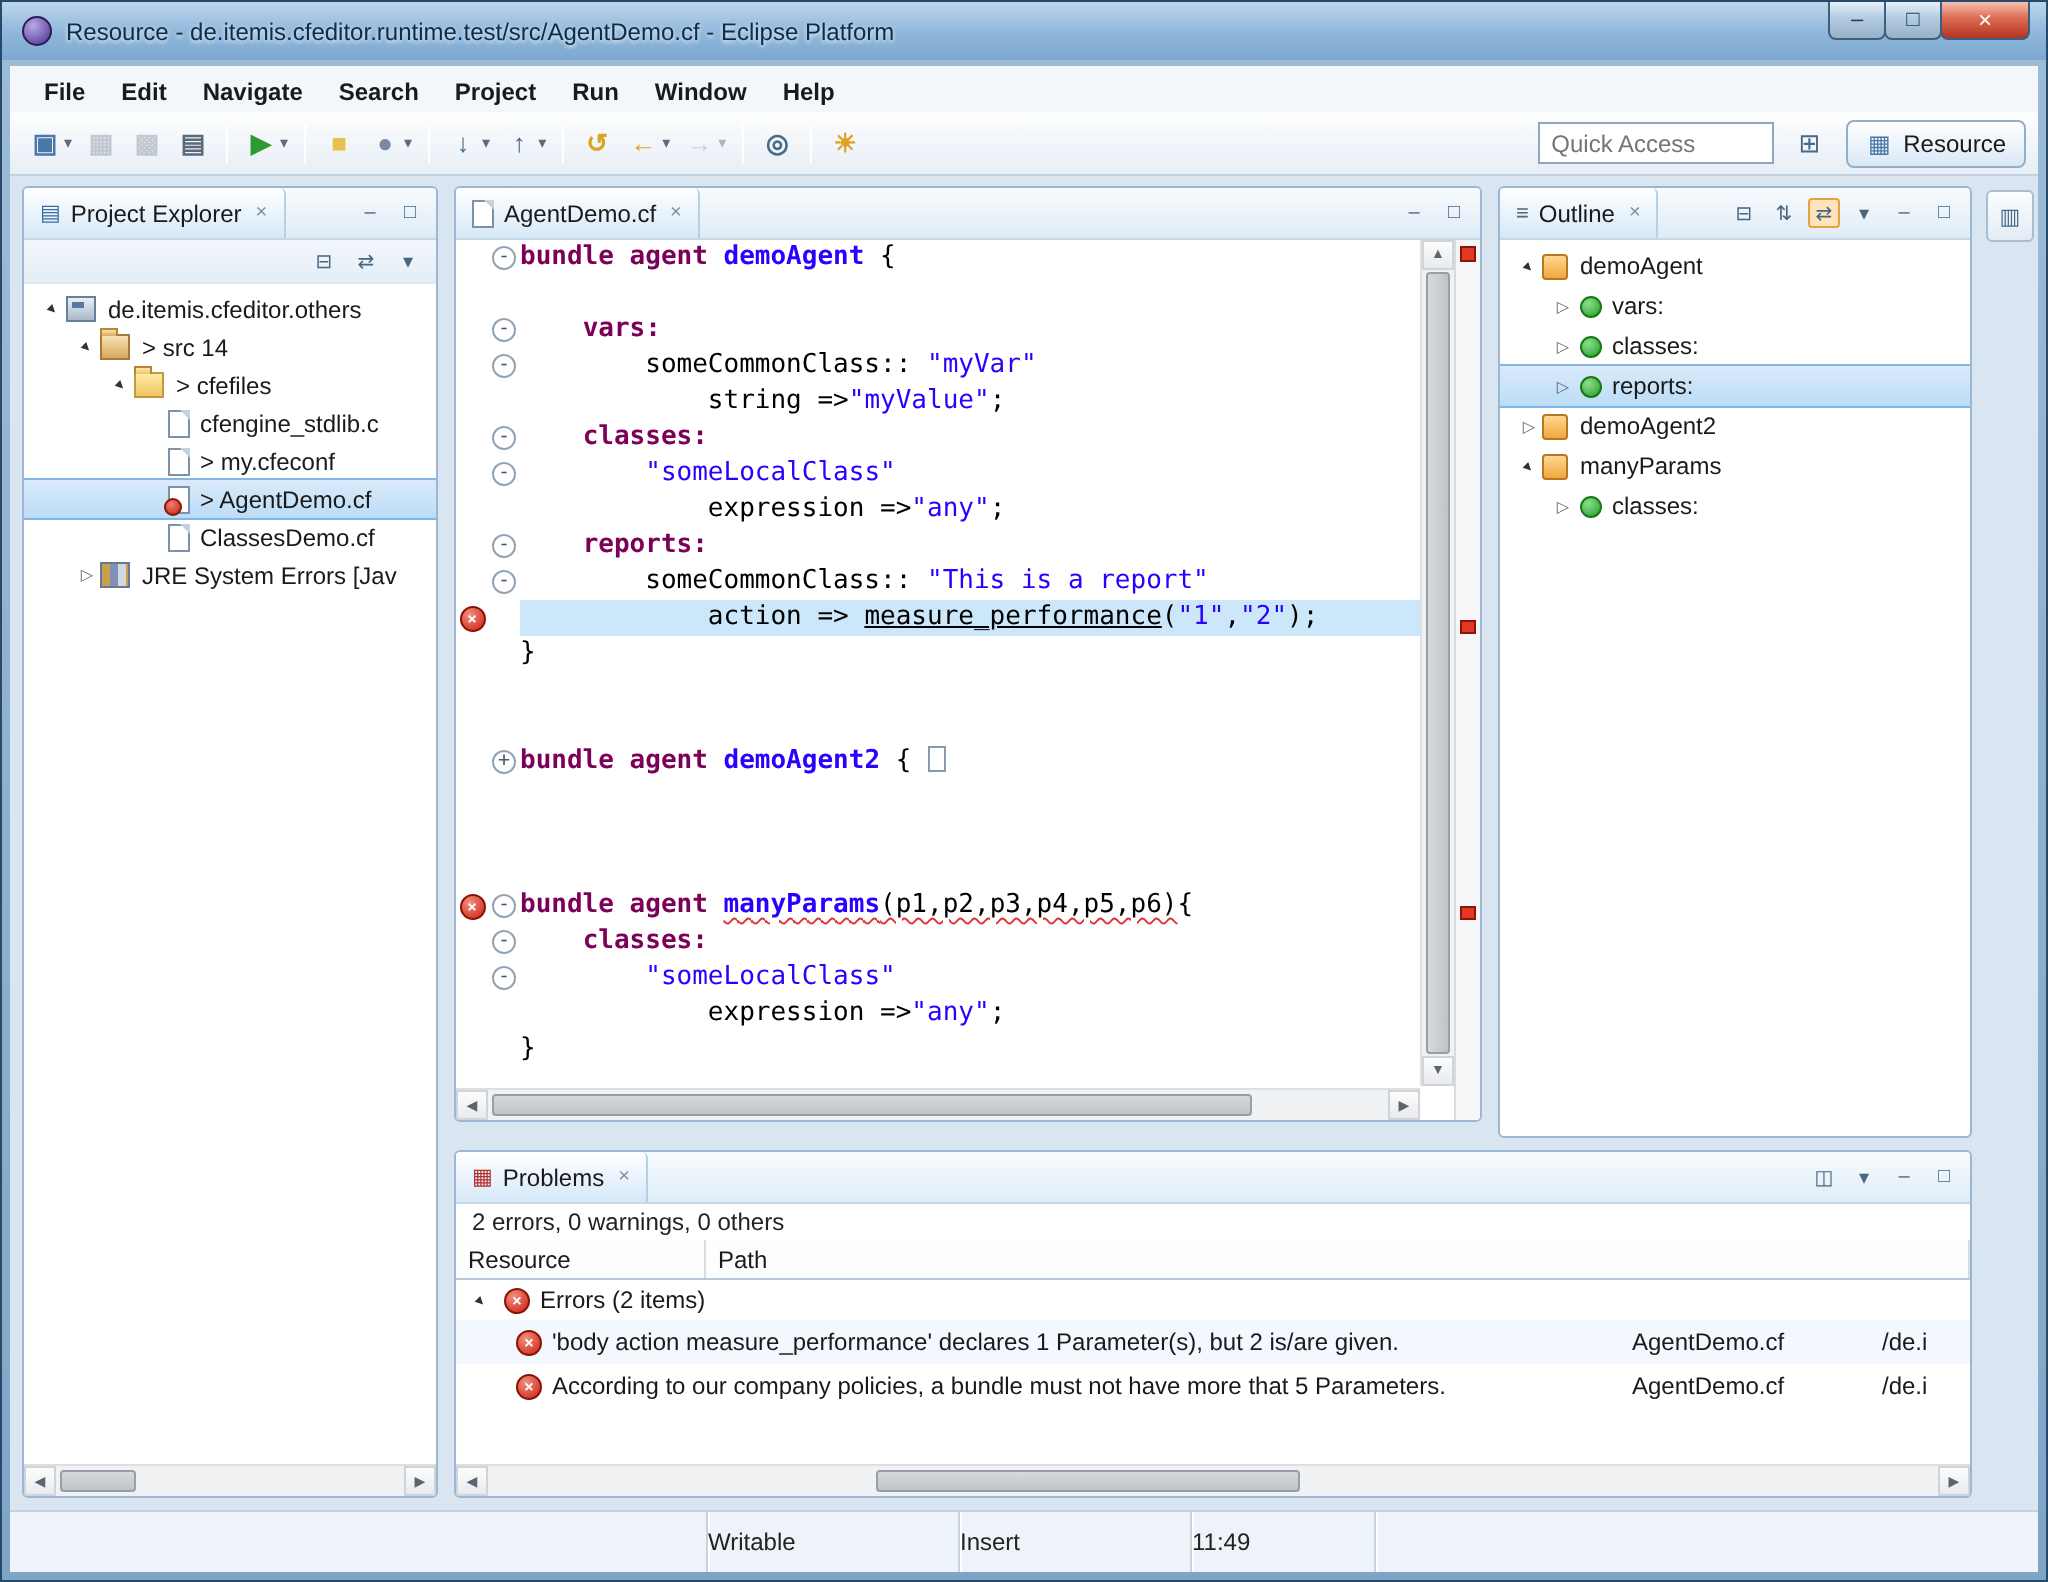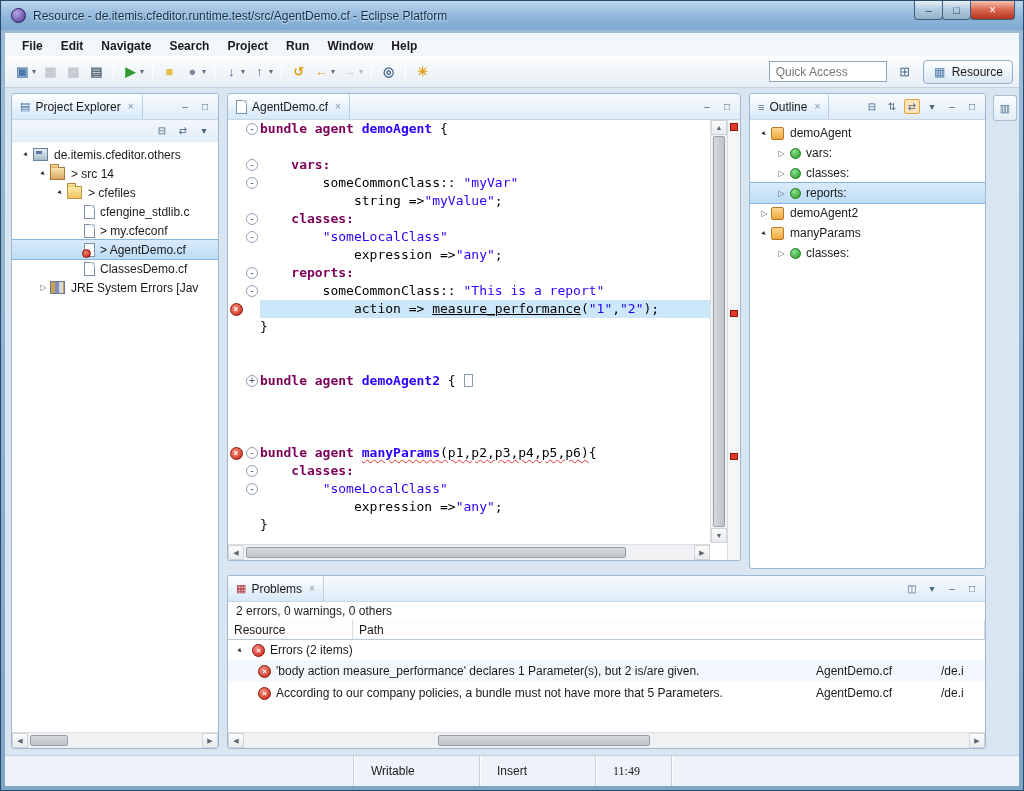--- a/index.html
+++ b/index.html
@@ -128,23 +128,23 @@
   .prow.z { background:#f2f8fd; }
   .prow.group { height:20px; }
   .pcell { display:flex; align-items:center; gap:5px; overflow:hidden; white-space:nowrap; height:100%; }
   .pb-rows { background:#fff; }
   .pb-sbh { left:0; right:0; }
 
   
   .statusbar { position:absolute; left:4px; right:4px; bottom:4px; height:31px; background:#eef3f9;
                border-top:1px solid #c2d1e0; display:flex; align-items:stretch; }
   .sb-spacer { width:348px; }
-  .sb-cell { display:flex; align-items:center; padding-left:17px; border-left:1px solid #c8d2dc;
+  .sb-cell { display:flex; align-items:center; border-left:1px solid #c8d2dc;
              box-shadow:inset 1px 0 0 #fff; color:#222; }
-  .sb-cell.w1 { width:126px; } .sb-cell.w2 { width:116px; } .sb-cell.w3 { width:76px;font-family:Liberation Serif, serif; }
+  .sb-cell.w1 { width:126px; } .sb-cell.w2 { width:116px; } .sb-cell.w3 { width:92px; }
   .sb-endline { border-left:1px solid #c8d2dc; box-shadow:inset 1px 0 0 #fff; flex:1; }
 
   .strip-btn { position:absolute; left:992px; top:94px; width:24px; height:26px; border:1px solid #a8bed2;
                border-radius:3px; background:linear-gradient(#fbfdfe,#e2ecf6); display:flex; align-items:center;
                justify-content:center; color:#4a6a8a; font-size:11px; }
 </style>
 </head>
 <body>
 
 <div class="win">

